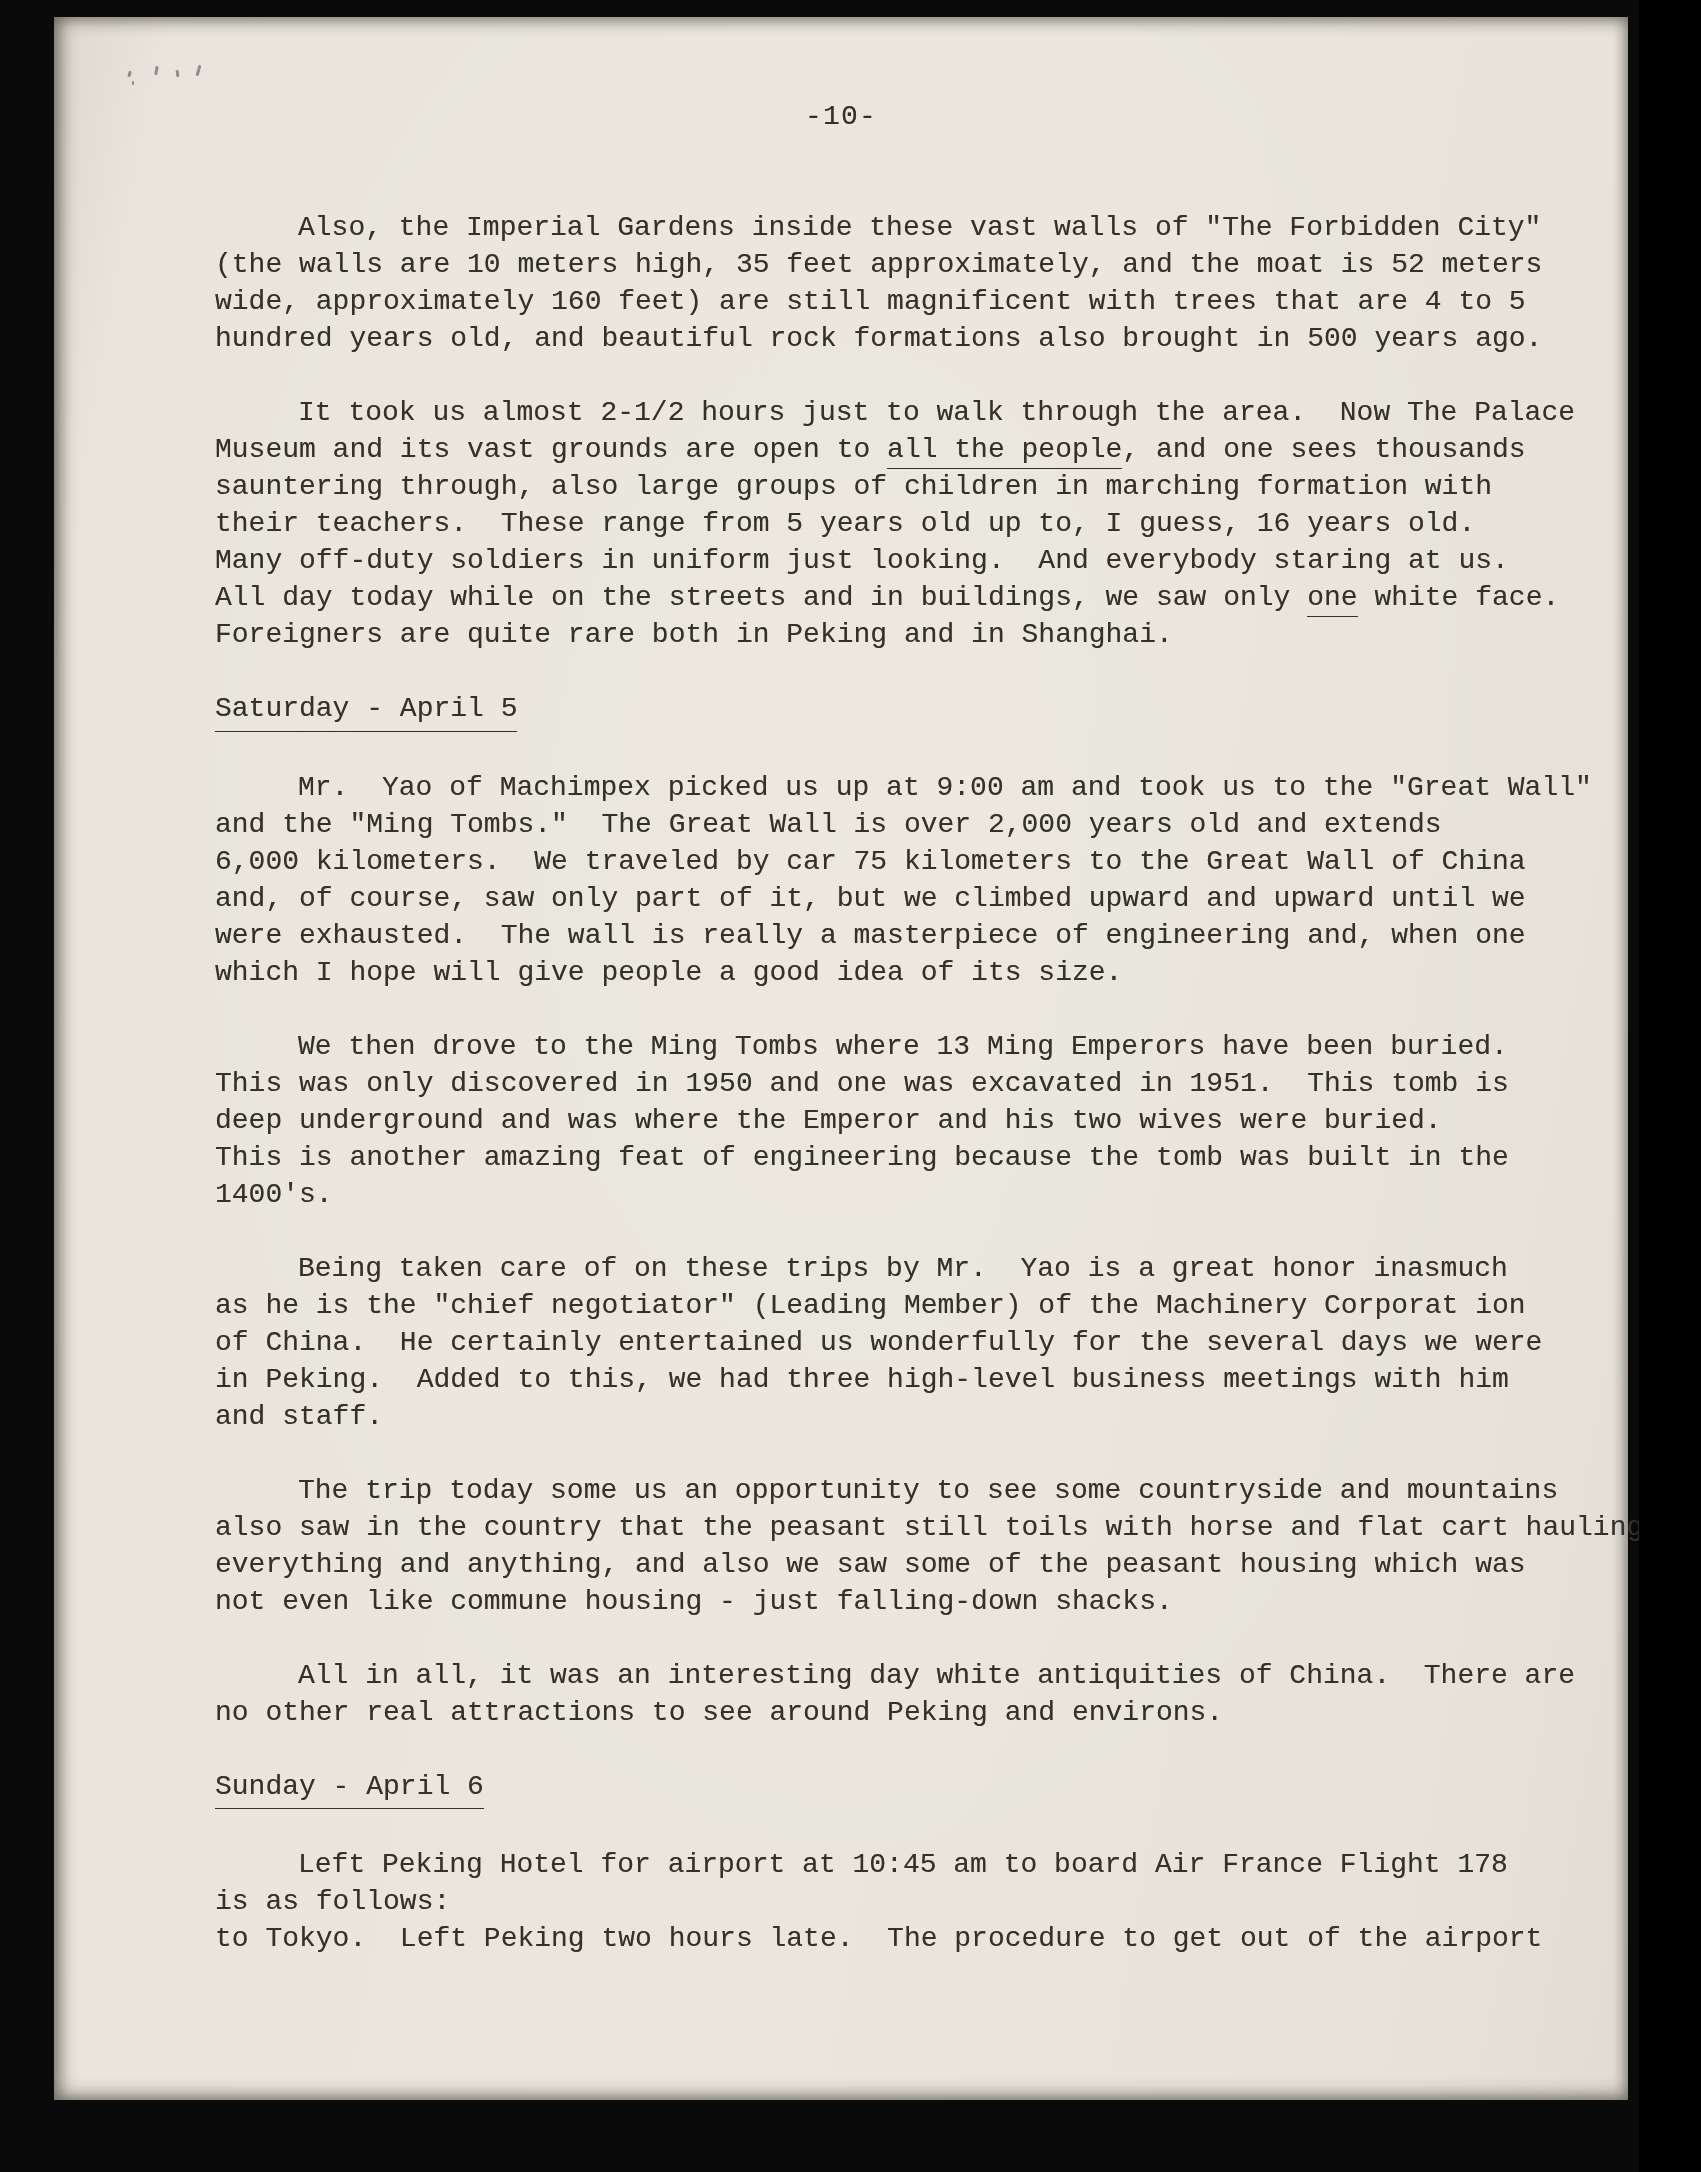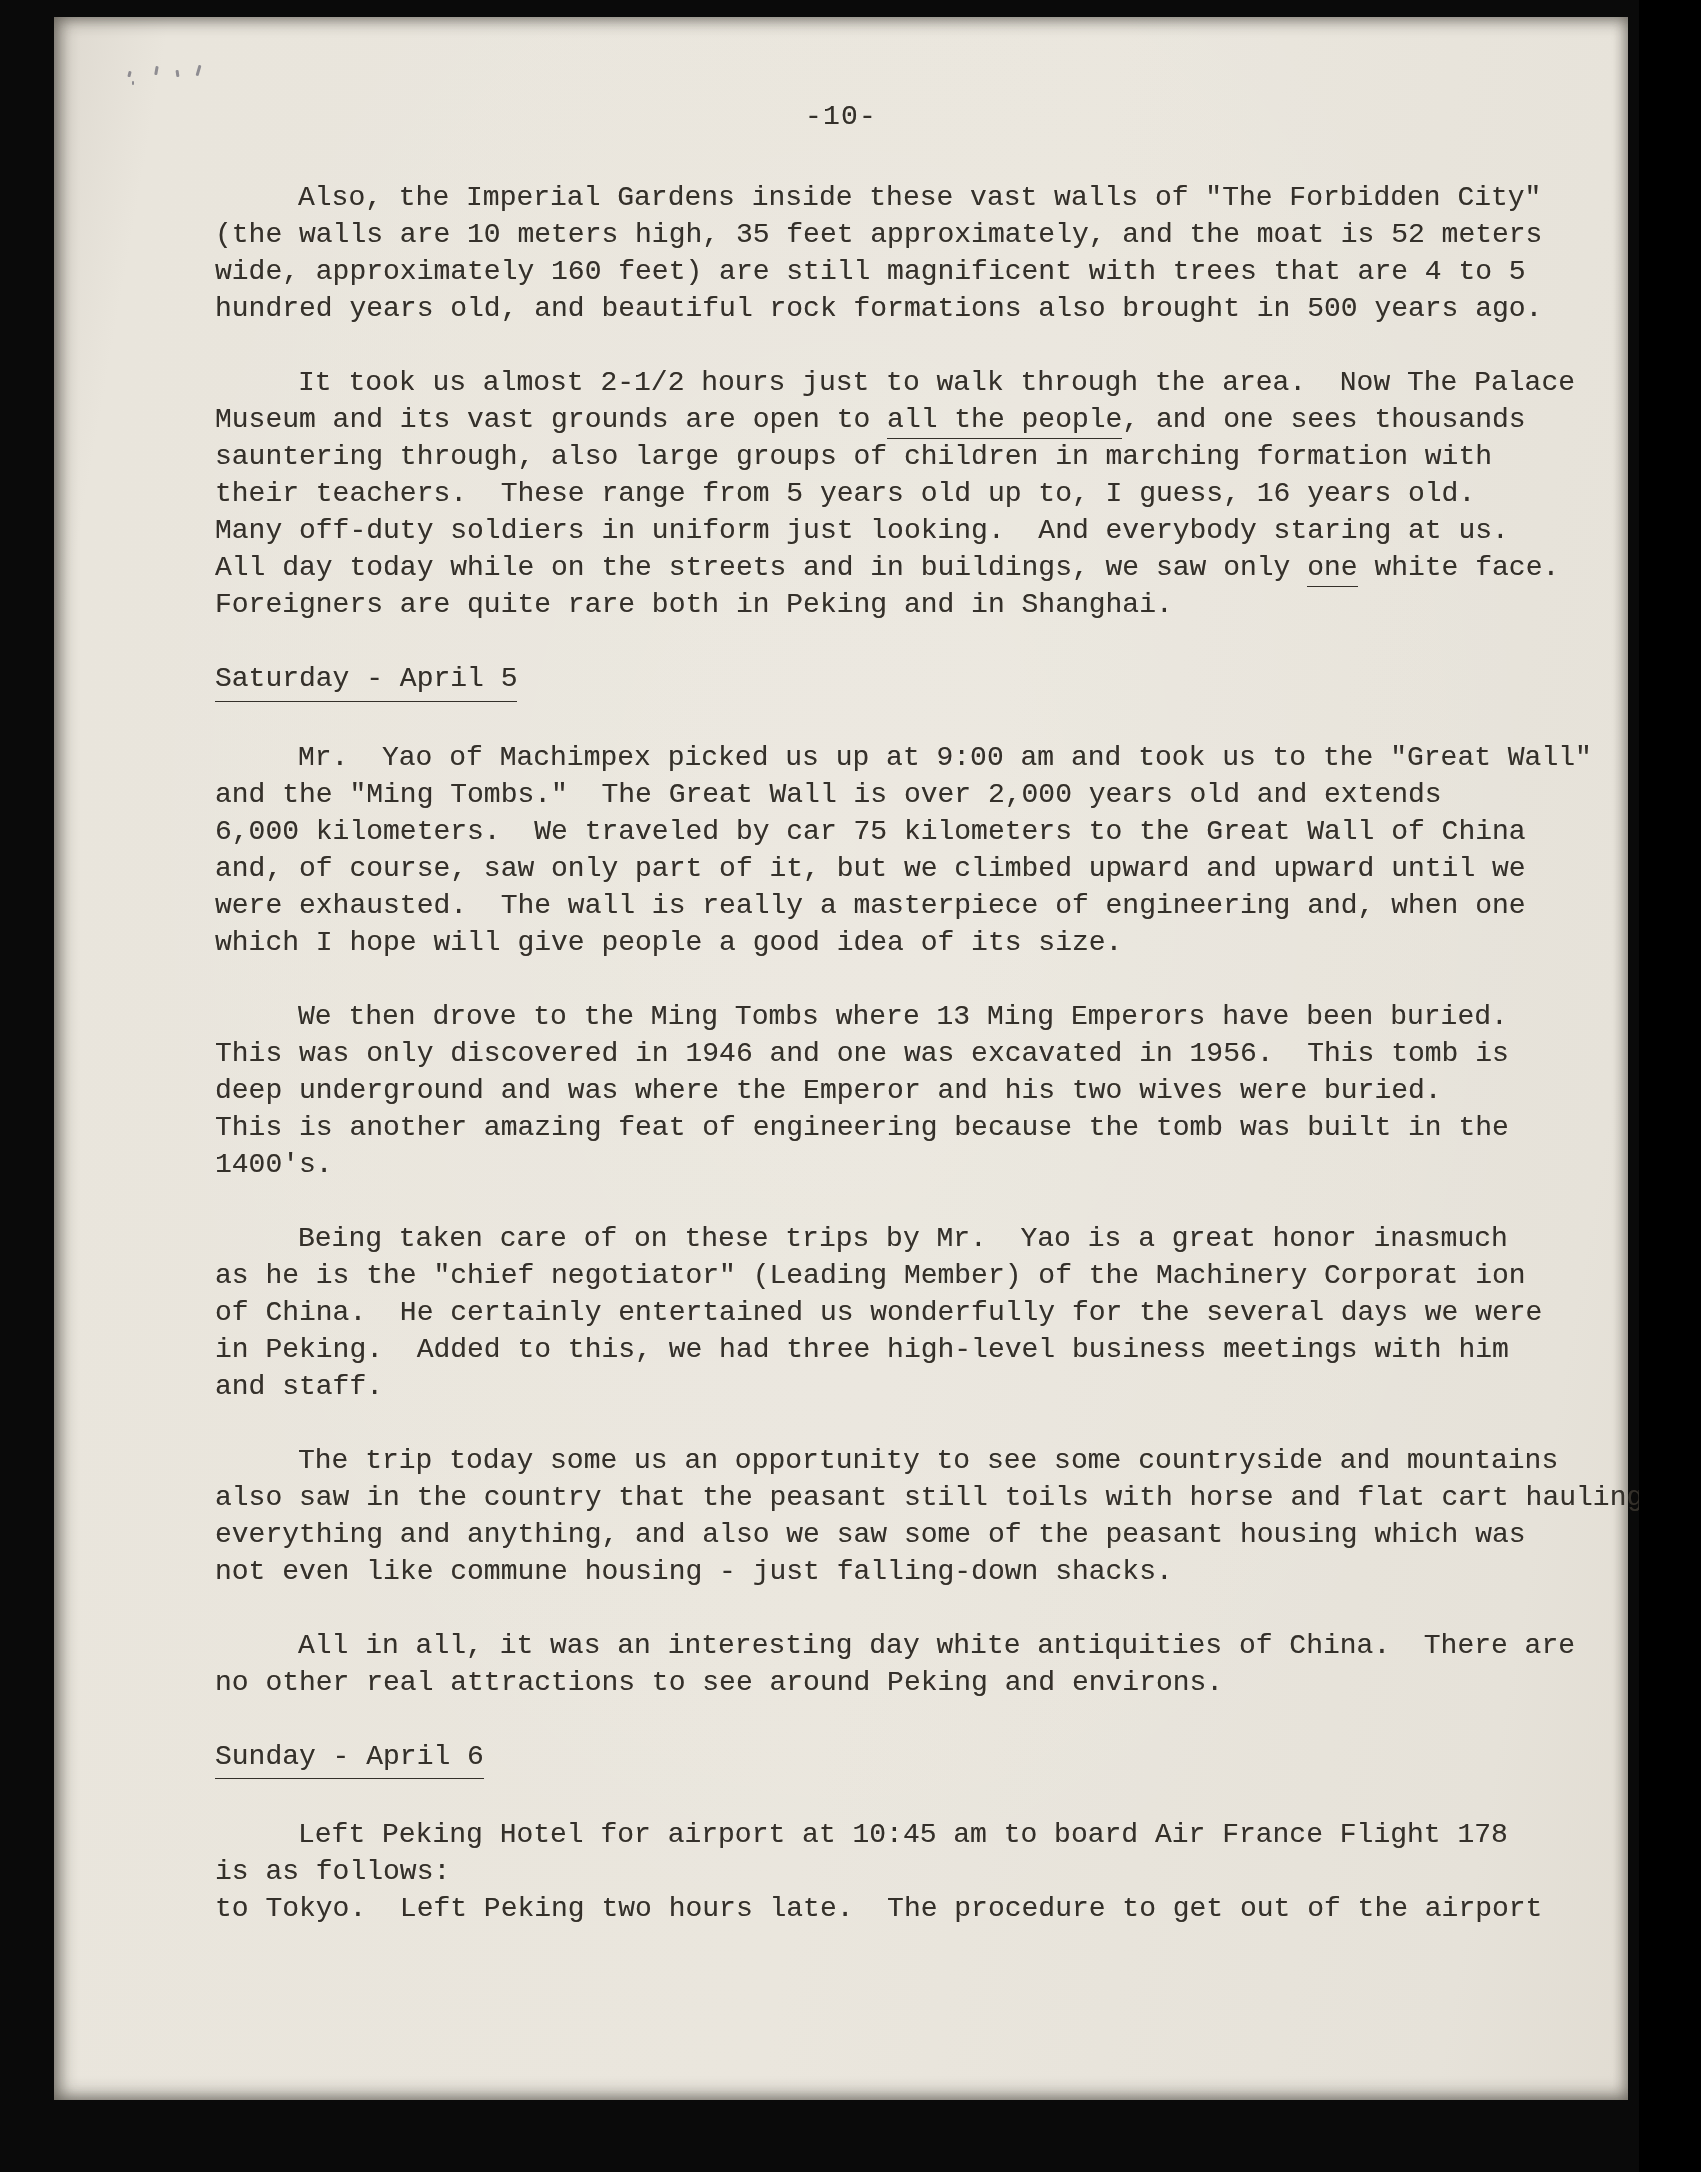--- a/index.html
+++ b/index.html
@@ -51,21 +51,21 @@
   .page-number {
     margin-top: 81px;
     text-align: center;
     font-size: 28px;
     line-height: 37px;
     color: var(--ink, #34302a);
     letter-spacing: 1.2px;
     text-shadow: 0 0 0.6px rgba(52,48,42,0.45);
   }
   .doc-body {
-    margin-top: 44px;
+    margin-top: 74px;
     padding-left: 161px;
     padding-right: 18px;
     color: var(--ink, #34302a);
     font-size: 28px;
     line-height: 37px;
     text-shadow: 0 0 0.6px rgba(52,48,42,0.40);
   }
   .para {
     margin: 0 0 37px 0;
   }
@@ -122,21 +122,21 @@
         <div class="para">
           <div class="line first">Mr.  Yao of Machimpex picked us up at 9:00 am and took us to the "Great Wall"</div>
           <div class="line">and the "Ming Tombs."  The Great Wall is over 2,000 years old and extends</div>
           <div class="line">6,000 kilometers.  We traveled by car 75 kilometers to the Great Wall of China</div>
           <div class="line">and, of course, saw only part of it, but we climbed upward and upward until we</div>
           <div class="line">were exhausted.  The wall is really a masterpiece of engineering and, when one</div>
           <div class="line">which I hope will give people a good idea of its size.</div>
         </div>
         <div class="para">
           <div class="line first">We then drove to the Ming Tombs where 13 Ming Emperors have been buried.</div>
-          <div class="line">This was only discovered in 1946 and one was excavated in 1956.  This tomb is</div>
+          <div class="line">This was only discovered in 1950 and one was excavated in 1951.  This tomb is</div>
           <div class="line">deep underground and was where the Emperor and his two wives were buried.</div>
           <div class="line">This is another amazing feat of engineering because the tomb was built in the</div>
           <div class="line">1400's.</div>
         </div>
         <div class="para">
           <div class="line first">Being taken care of on these trips by Mr.  Yao is a great honor inasmuch</div>
           <div class="line">as he is the "chief negotiator" (Leading Member) of the Machinery Corporat ion</div>
           <div class="line">of China.  He certainly entertained us wonderfully for the several days we were</div>
           <div class="line">in Peking.  Added to this, we had three high-level business meetings with him</div>
           <div class="line">and staff.</div>

